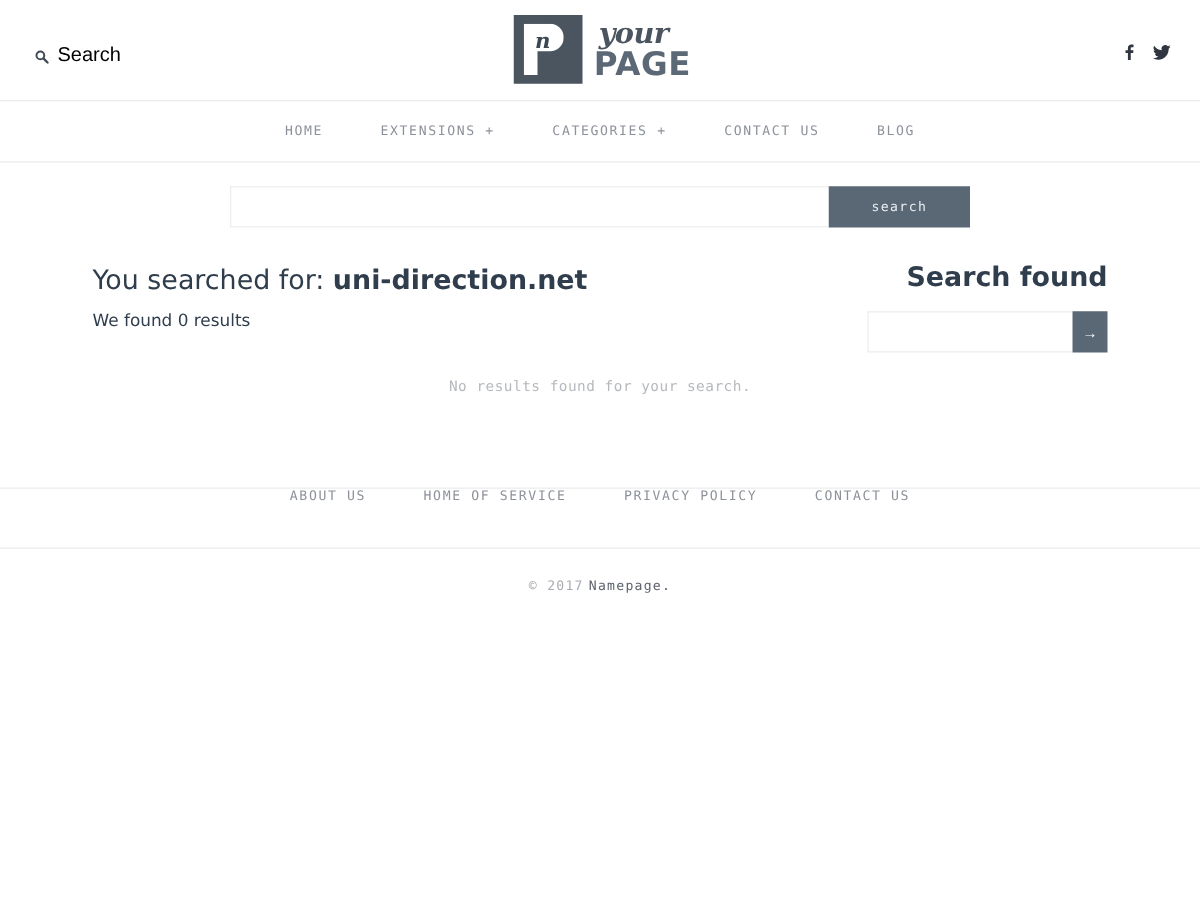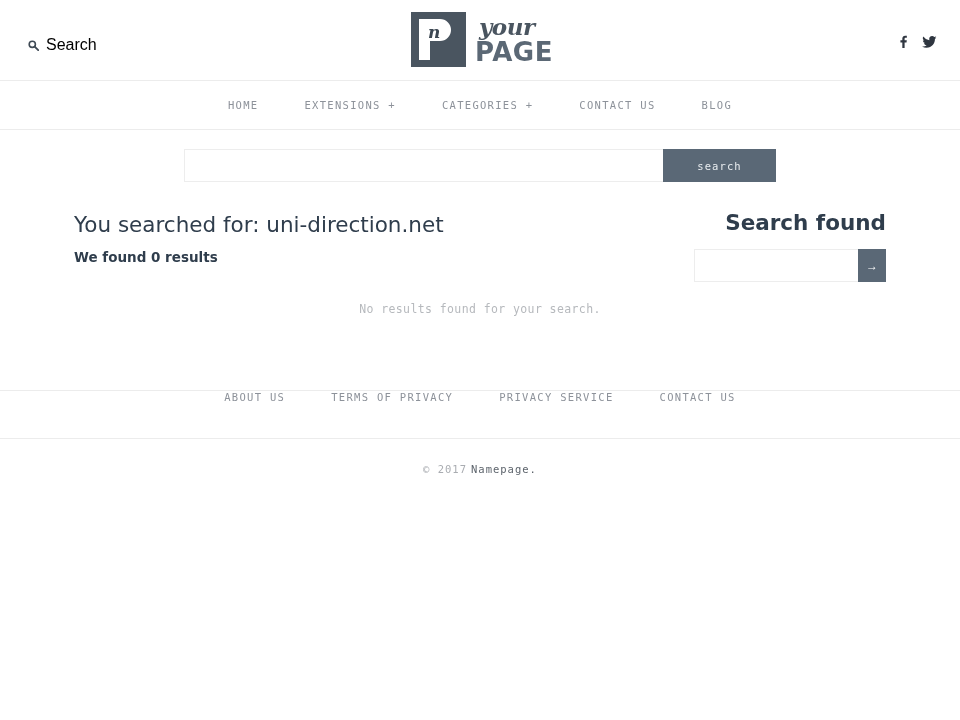--- a/index.html
+++ b/index.html
@@ -172,26 +172,26 @@
   }
   .searched-for {
     font-family: "DejaVu Sans", sans-serif;
     font-size: 21.5px;
     line-height: 25px;
     color: #2f3d4c;
     font-weight: 400;
     margin: 0;
   }
   .searched-for .term {
-    font-weight: 400;
+    font-weight: 700;
   }
   .found-count {
     font-family: "DejaVu Sans", sans-serif;
     font-size: 13.5px;
-    font-weight: 700;
+    font-weight: 400;
     color: #2f3d4c;
     margin-top: 12px;
   }
 
   .search-again {
     position: absolute;
     right: 74px;
     top: 28px;
     width: 192px;
   }
@@ -344,22 +344,22 @@
         <input type="text" placeholder="" value="" style="">
         <button type="submit">→</button>
       </form>
     </div>
 
     <div class="no-results">No results found for your search.</div>
   </div>
 
   <div class="footer-top">
     <span class="footer-link">ABOUT US</span>
-    <span class="footer-link">TERMS OF PRIVACY</span>
-    <span class="footer-link">PRIVACY SERVICE</span>
+    <span class="footer-link">HOME OF SERVICE</span>
+    <span class="footer-link">PRIVACY POLICY</span>
     <span class="footer-link">CONTACT US</span>
   </div>
 
   <div class="footer-bottom">
     <span class="copy-text">© 2017</span>
     <span class="copy-brand">Namepage.</span>
   </div>
 
 </div>
 

